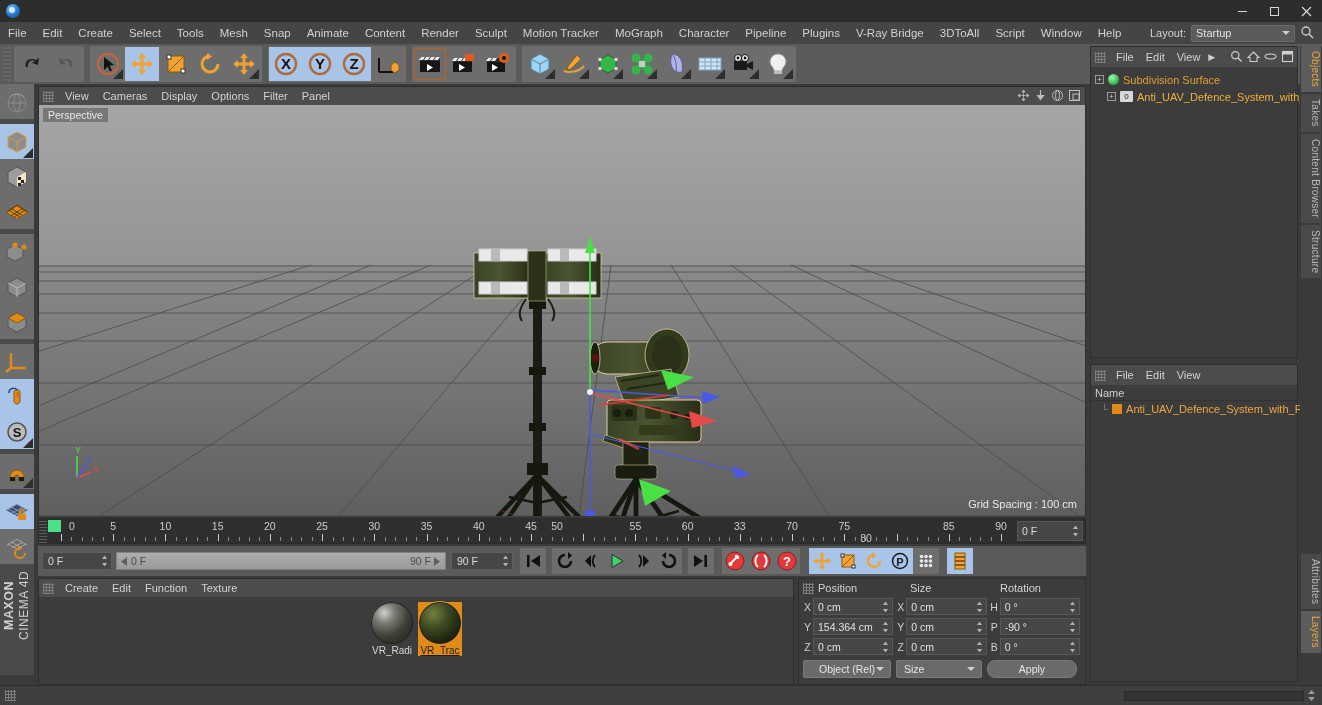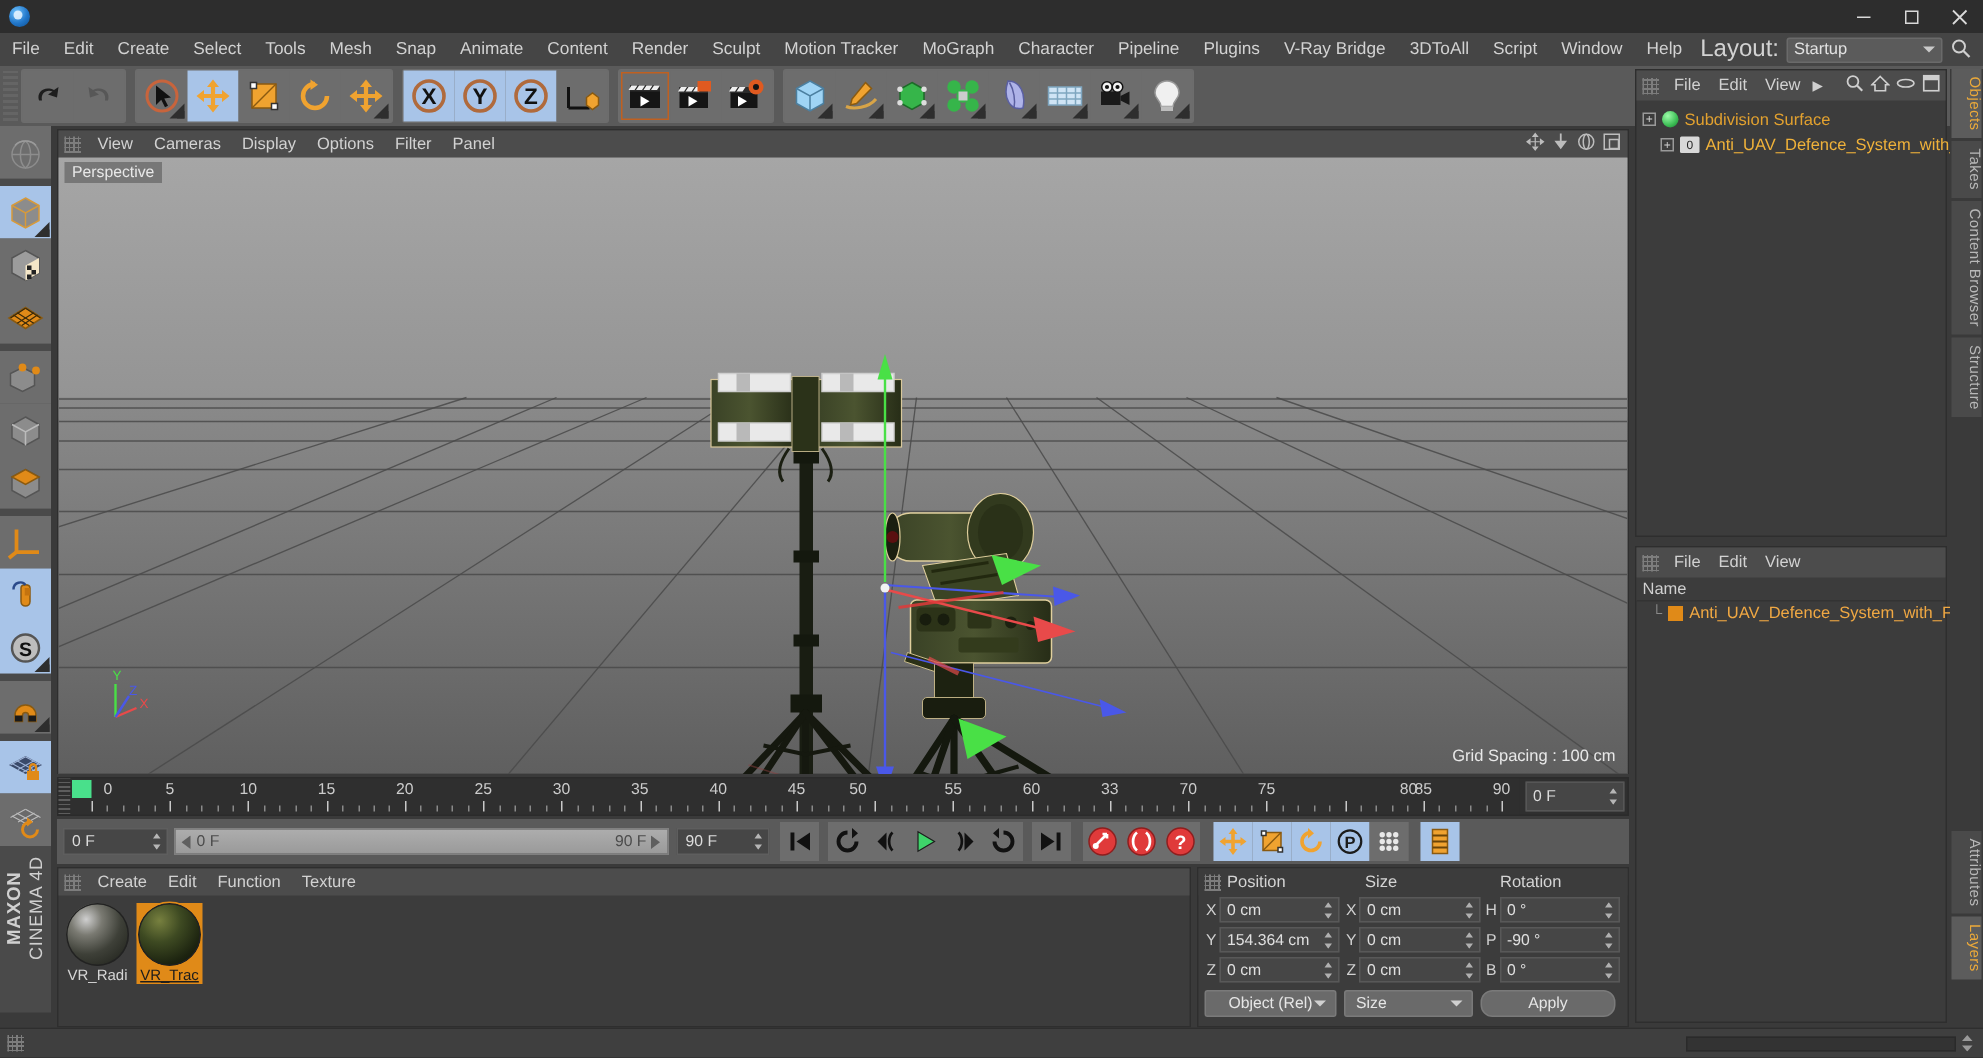--- a/index.html
+++ b/index.html
@@ -43,21 +43,21 @@
     background: #454545; display: flex; align-items: center;
   }
   .menu-item {
     padding: 0 8px; height: 22px; line-height: 22px; font-size: 11.5px; color: #d2d2d2;
     white-space: nowrap;
   }
   .layout-box {
     position: absolute; right: 6px; top: 2px; height: 18px;
     display: flex; align-items: center; gap: 5px;
   }
-  .layout-label { font-size: 16px; color: #d2d2d2; }
+  .layout-label { font-size: 11px; color: #d2d2d2; }
   .layout-select {
     width: 104px; height: 17px; background: #5b5b5b; border: 1px solid #6a6a6a;
     border-radius: 2px; display: flex; align-items: center; padding: 0 4px;
     font-size: 11px; color: #e2e2e2; position: relative;
   }
   .layout-select .arrow {
     position: absolute; right: 4px; width: 0; height: 0;
     border-left: 4px solid transparent; border-right: 4px solid transparent;
     border-top: 4px solid #c9c9c9;
   }
@@ -172,21 +172,21 @@
   }
   .tbtn-sm.active { background:#a8c4e8; }
   .tgroup-sm { display:flex; background:#6d6d6d; margin: 0 3px; }
 
   
   .matmgr {
     position: absolute; left: 38px; top: 578px; width: 756px; height: 107px;
     background: #3c3c3c; border: 1px solid #2e2e2e;
   }
   .mm-menubar { height: 18px; background:#4c4c4c; display:flex; align-items:center; }
-  .mm-body { padding: 5px 4px; display: flex; gap: 4px; }
+  .mm-body { padding: 5px 4px; display: flex; gap: 4px; justify-content: center; }
   .mat {
     width: 44px; text-align: center; position: relative;
   }
   .mat .ball {
     width: 42px; height: 42px; border-radius: 50%; margin: 0 auto;
     box-shadow: inset 0 0 0 1px #222;
   }
   .mat .ball.radar {
     background: radial-gradient(circle at 32% 26%, #cfcfcf 0%, #7a7a72 25%, #3e4038 55%, #181a14 100%);
   }
@@ -948,27 +948,27 @@
         <div class="tl-num" style="left: 22px; transform: none;">0</div>
         <div class="tl-num" style="left: 66.2222px;">5</div>
         <div class="tl-num" style="left: 118.444px;">10</div>
         <div class="tl-num" style="left: 170.667px;">15</div>
         <div class="tl-num" style="left: 222.889px;">20</div>
         <div class="tl-num" style="left: 275.111px;">25</div>
         <div class="tl-num" style="left: 327.333px;">30</div>
         <div class="tl-num" style="left: 379.556px;">35</div>
         <div class="tl-num" style="left: 431.778px;">40</div>
         <div class="tl-num" style="left: 484px;">45</div>
-        <div class="tl-num" style="left: 525px;">50</div>
+        <div class="tl-num" style="left: 510px;">50</div>
         <div class="tl-num" style="left: 588.444px;">55</div>
         <div class="tl-num" style="left: 640.667px;">60</div>
         <div class="tl-num" style="left: 692.889px;">33</div>
         <div class="tl-num" style="left: 745.111px;">70</div>
         <div class="tl-num" style="left: 797.333px;">75</div>
-        <div class="tl-num" style="left: 892px;">80</div>
+        <div class="tl-num" style="left: 819px; margin-top: 12px;">80</div>
         <div class="tl-num" style="left: 901.778px;">85</div>
         <div class="tl-num" style="left: 954px;">90</div>
       </div>
     <div class="tl-frame-field">
       <span>0 F</span>
       <svg class="spin" viewBox="0 0 7 11">
           <path d="M3.5 0 L6 3.5 L1 3.5 Z M3.5 11 L6 7.5 L1 7.5 Z" fill="#b5b5b5"></path>
         </svg>
     </div>
   </div>

